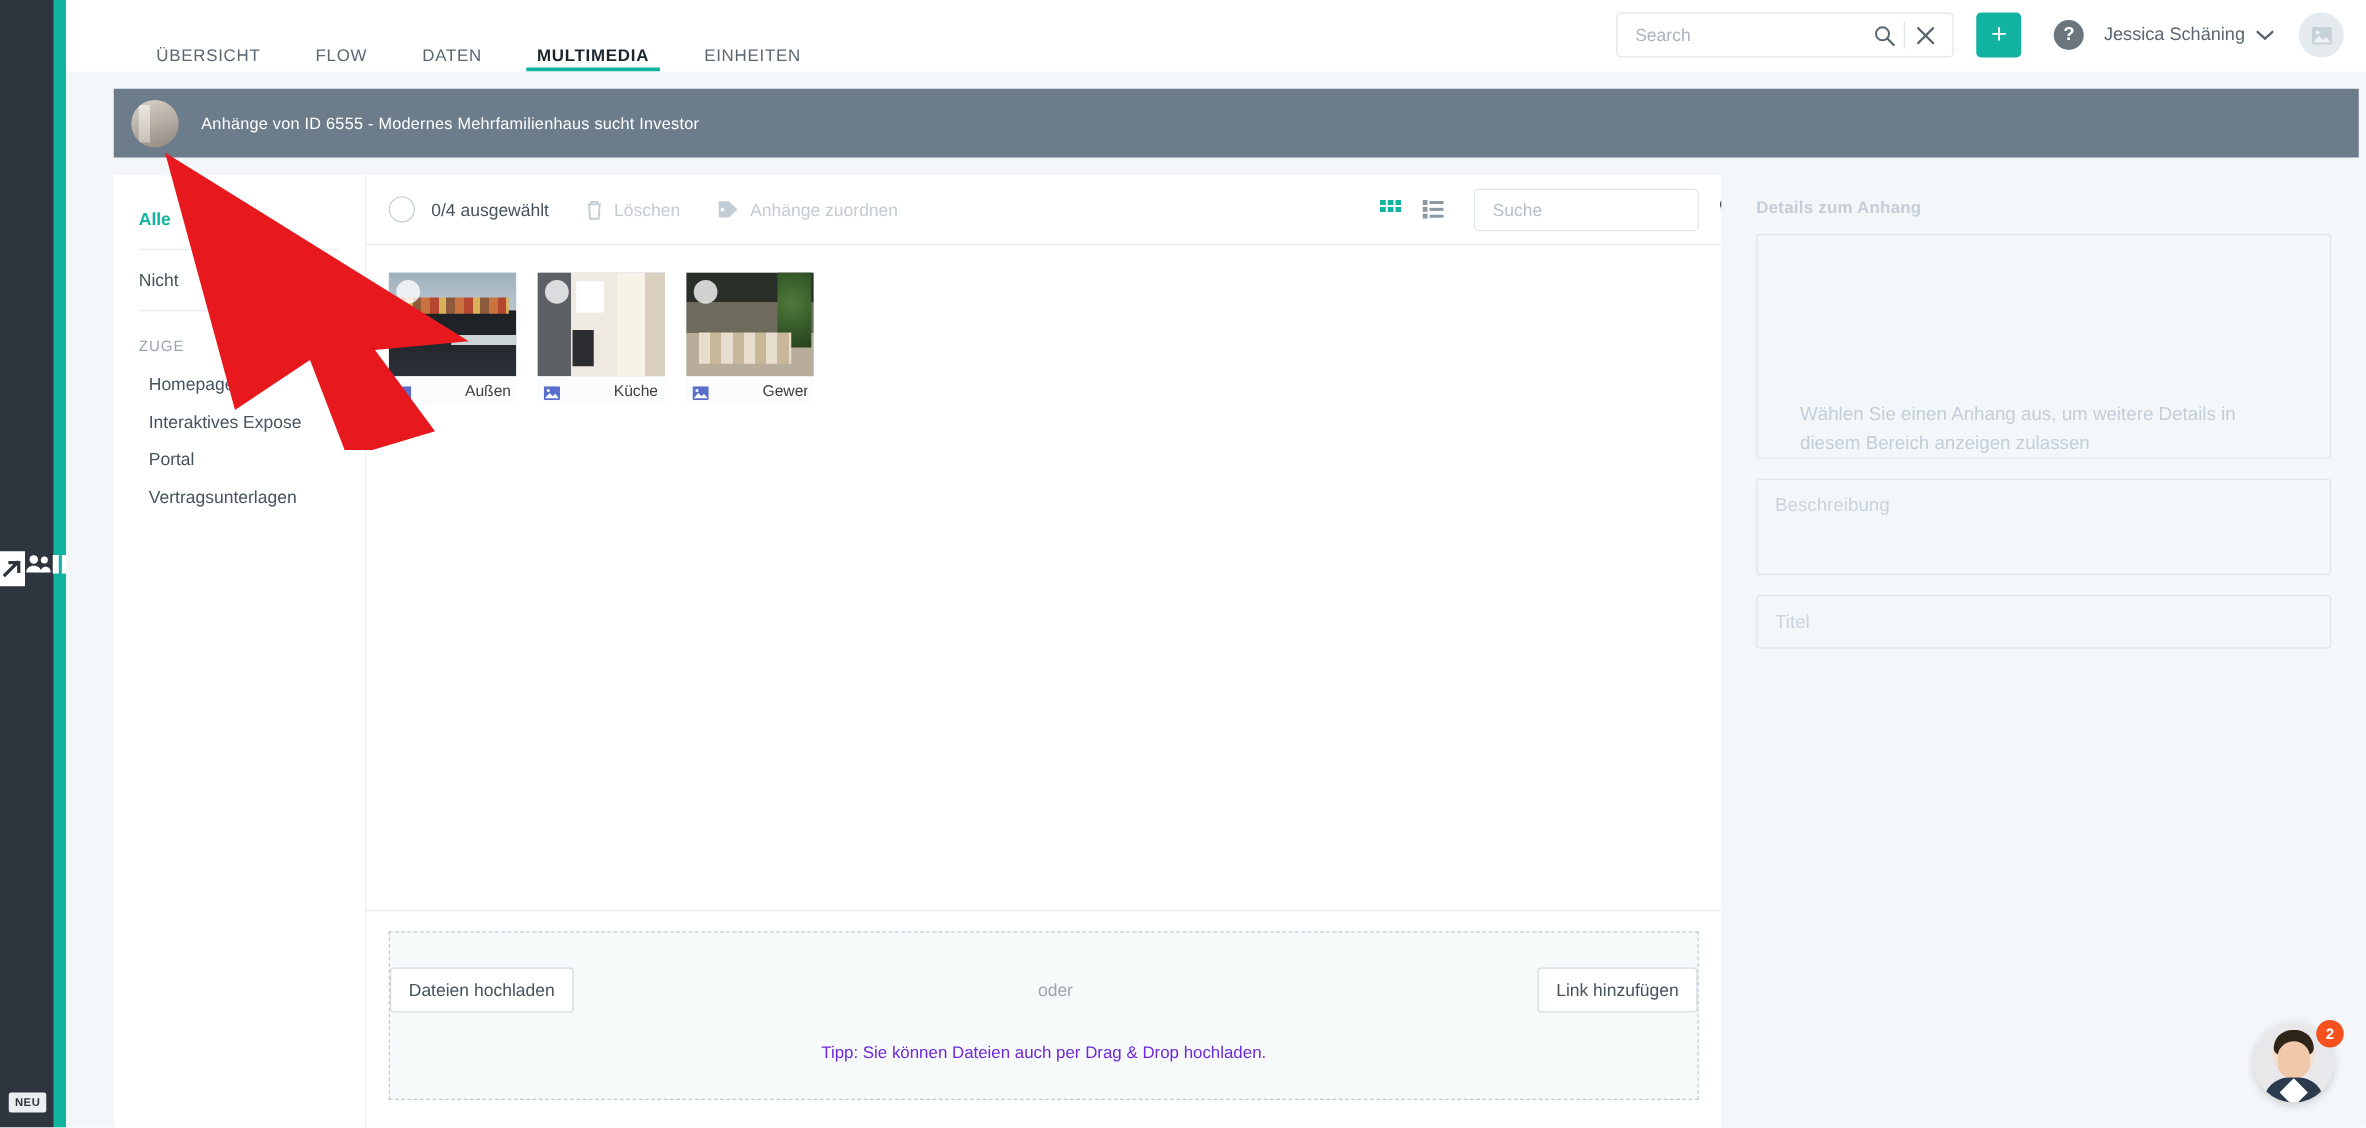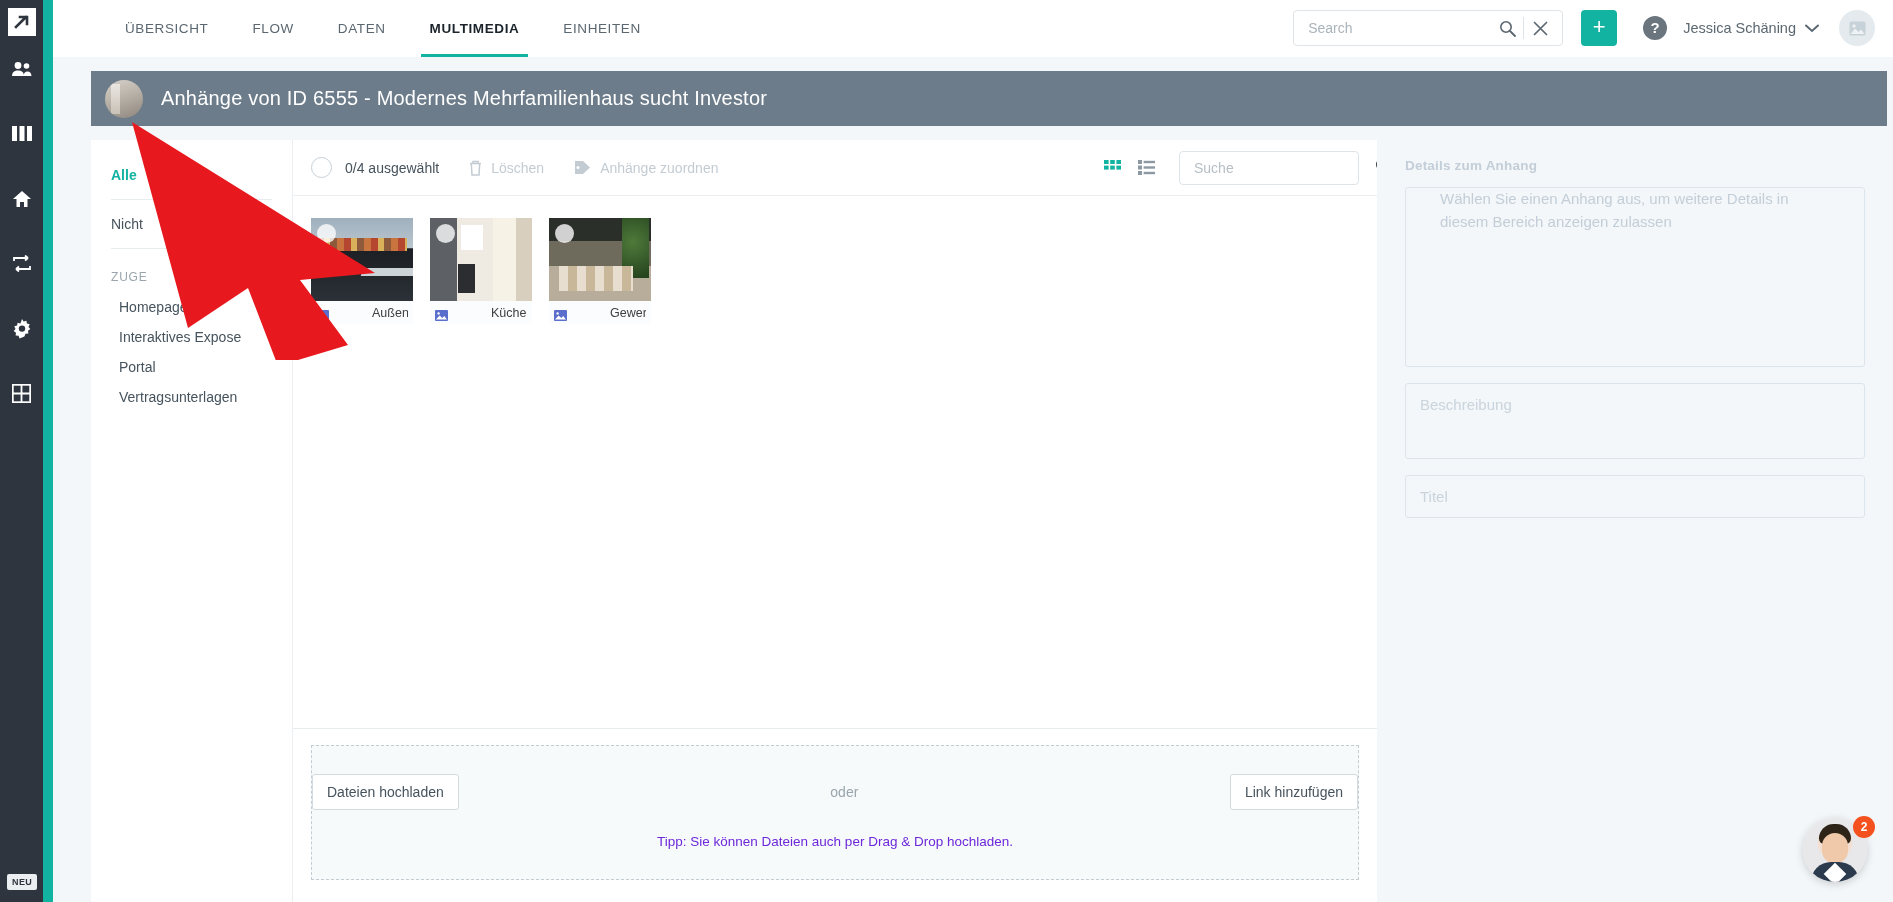--- a/index.html
+++ b/index.html
@@ -8,21 +8,21 @@
     overflow: hidden;
     font-family: "Liberation Sans", sans-serif;
     background: #ffffff;
   }
   .app { position: relative; width: 1893px; height: 902px; display: flex; }
 
   
   .rail {
     width: 43px; height: 902px;
     background: #2f353e;
-    display: flex; flex-direction: column; align-items: center;
+    display: flex; flex-direction: row; align-items: center;
     flex: 0 0 43px;
     position: relative;
   }
   .rail-logo {
     width: 28px; height: 28px; margin-top: 8px;
     background: #ffffff;
     display: flex; align-items: center; justify-content: center;
   }
   .rail-logo svg { display:block; }
   .rail-icon {
@@ -51,21 +51,21 @@
   .header {
     height: 57px; background: #ffffff;
     display: flex; align-items: center;
     flex: 0 0 57px;
     border-bottom: 1px solid #ffffff;
     position: relative;
   }
   .tabs { display: flex; align-items: flex-end; height: 57px; padding-left: 50px; }
   .tab {
     font-size: 13.5px; letter-spacing: .6px; color: #5b6770;
-    padding: 0 22px; height: 57px; line-height: 57px;
+    padding: 16px 22px; height: 57px; line-height: 57px;
     cursor: pointer; position: relative; white-space: nowrap;
   }
   .tab.active { color: #1c242b; font-weight: bold; }
   .tab.active::after {
     content: ""; position: absolute; left: 13px; right: 13px; bottom: 0;
     height: 3px; background: #12b3a0;
   }
   .header-right {
     margin-left: auto; display: flex; align-items: center; padding-right: 18px; gap: 0;
   }
@@ -116,21 +116,21 @@
     width: 38px; height: 38px; border-radius: 50%;
     overflow: hidden; flex: 0 0 38px;
     background: linear-gradient(160deg,#d8d3cc 0%,#b9b2a8 45%,#8e867c 100%);
     position: relative;
   }
   .titlebar-thumb::after{
     content:""; position:absolute; left:6px; top:4px; width:9px; height:30px;
     background: linear-gradient(180deg,#f0ece6,#cfc8bf); opacity:.85;
   }
   .titlebar-title {
-    color: #ffffff; font-size: 20px; margin-left: 18px; letter-spacing: .2px;
+    color: #ffffff; font-size: 13px; margin-left: 18px; letter-spacing: .2px;
   }
 
   
   .content {
     flex: 1 1 auto; display: flex;
     margin: 14px 6px 0 38px;
     overflow: hidden;
   }
 
   
@@ -249,21 +249,21 @@
 
   
   .details-panel {
     width: 510px; flex: 0 0 510px; padding: 18px 22px 0 28px;
     background: #f4f7f9;
   }
   .details-title { font-size: 13.5px; font-weight: bold; color: #c3ced8; letter-spacing: .2px; }
   .details-box {
     margin-top: 14px; height: 180px;
     border: 1px solid #dce5ec; border-radius: 3px;
-    display: flex; align-items: flex-start; justify-content: center;
+    display: flex; align-items: flex-end; justify-content: center;
     padding: 0 34px;
   }
   .details-box p {
     font-size: 15px; color: #c3ced8; line-height: 1.5; text-align: left;
   }
   .field {
     margin-top: 16px; border: 1px solid #dce5ec; border-radius: 3px;
     background: transparent;
   }
   .field input, .field textarea {

